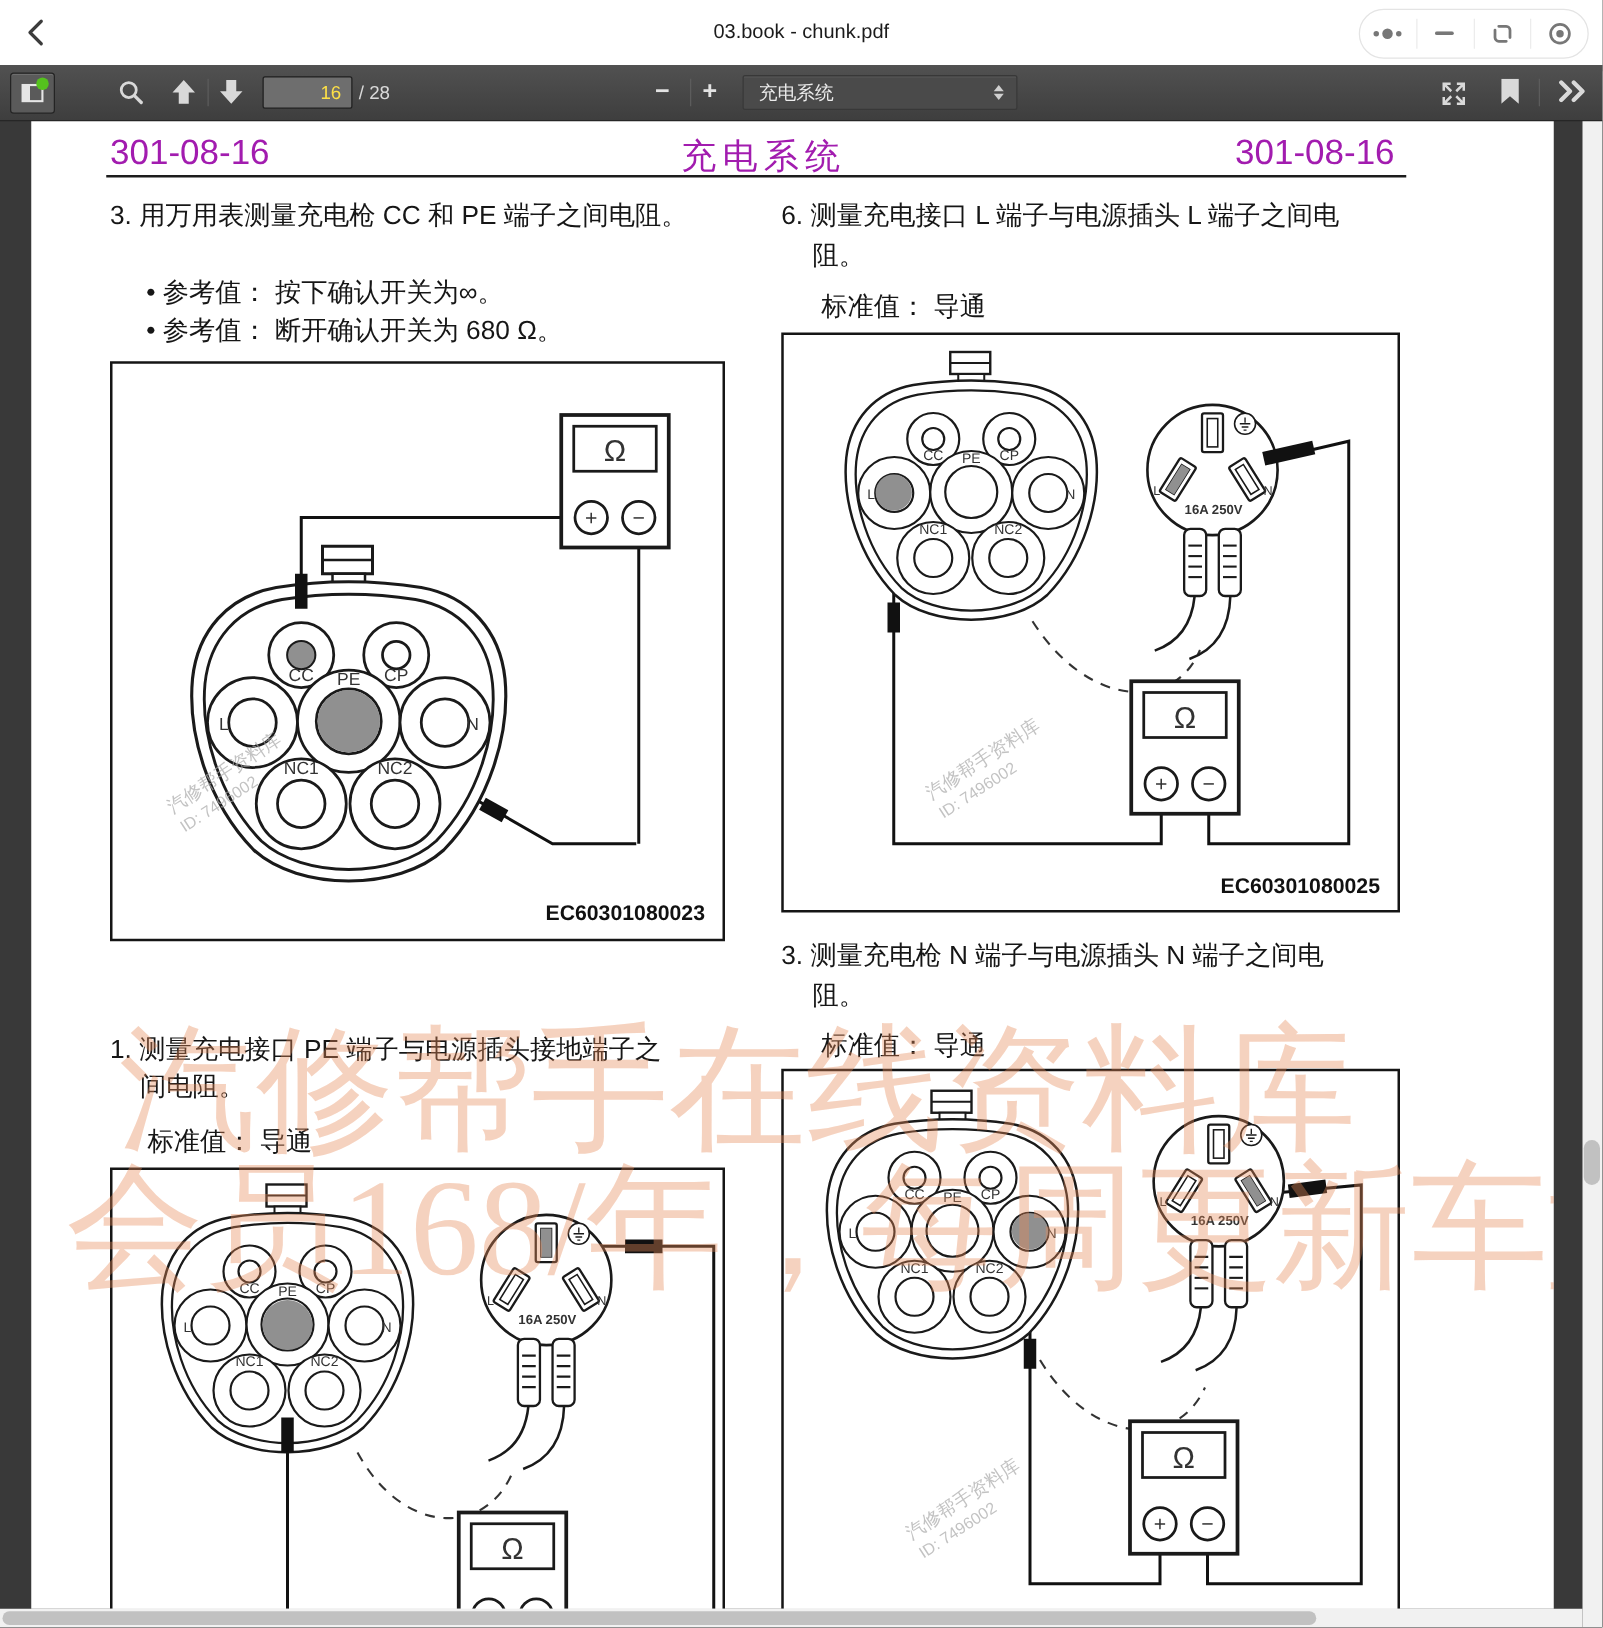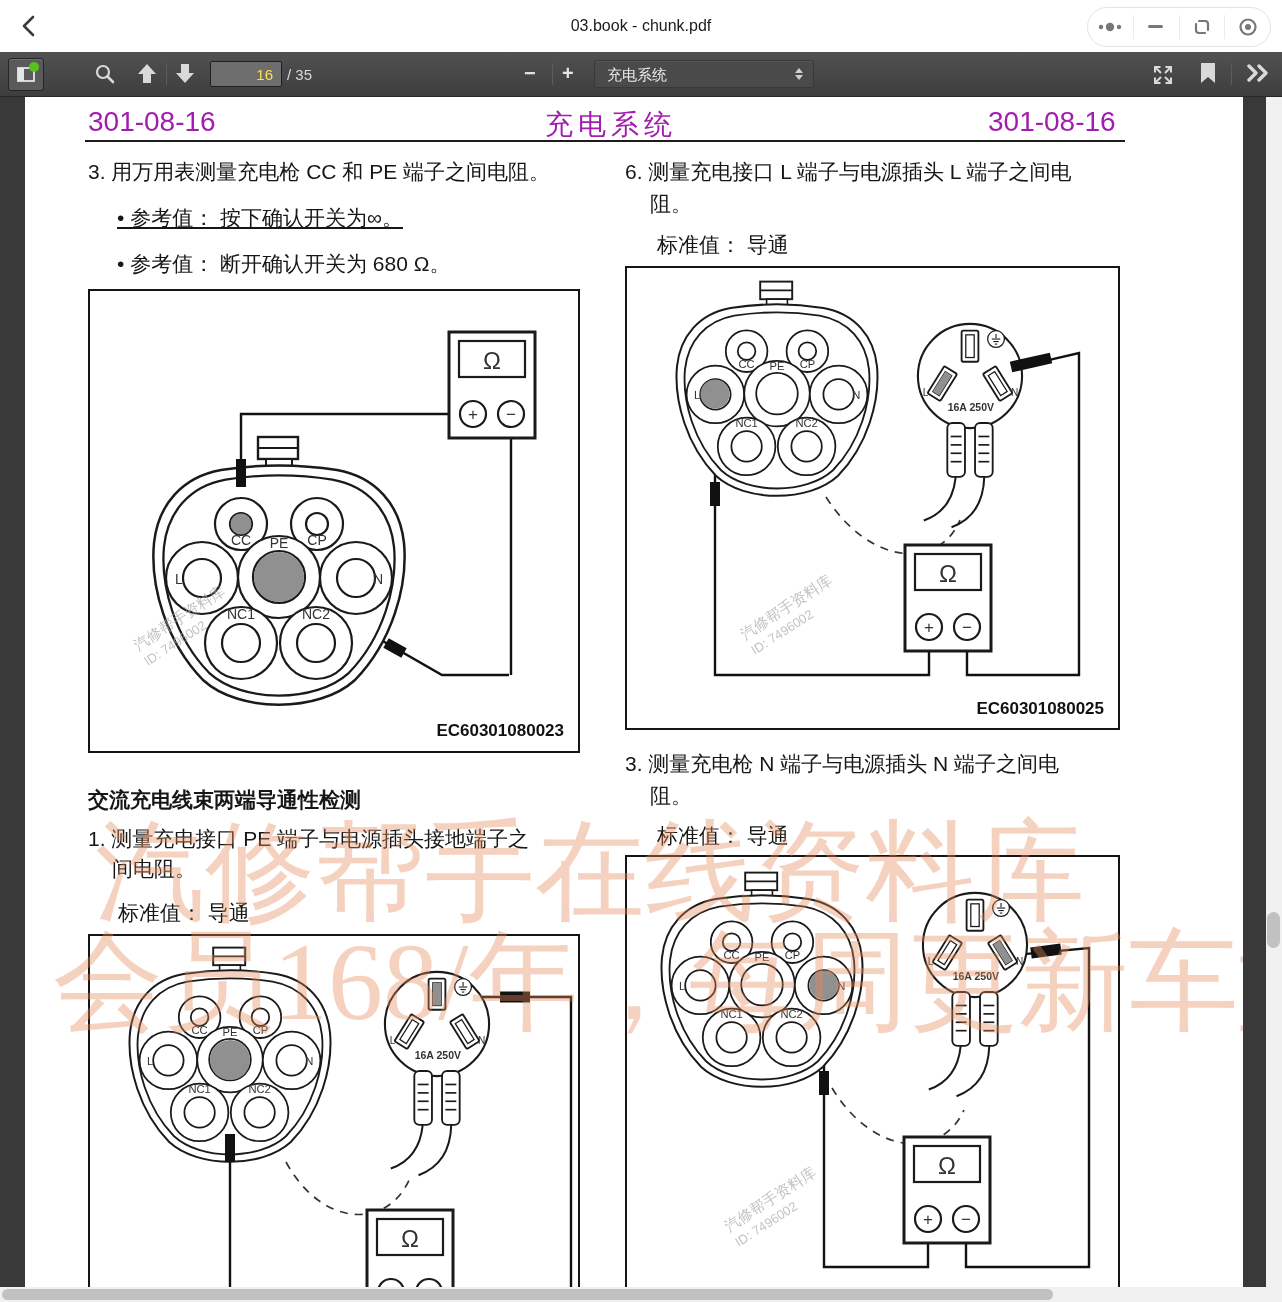--- a/index.html
+++ b/index.html
@@ -204,21 +204,21 @@
       <path d="M10,2 L19,12 H14 V21 H6 V12 H1 Z" fill="#d9d9d9"></path>
     </svg>
   </div>
   <div class="tsep" style="left:166px;"></div>
   <div class="tbtn" style="left:175px;top:10px;">
     <svg width="20" height="23">
       <path d="M10,21 L1,11 H6 V2 H14 V11 H19 Z" fill="#d9d9d9"></path>
     </svg>
   </div>
   <input class="page-input" value="16" style="">
-  <div class="page-total">/ 35</div>
+  <div class="page-total">/ 28</div>
   <div class="zoom-txt" style="left:524px;">−</div>
   <div class="tsep" style="left:552px;"></div>
   <div class="zoom-txt" style="left:562px;">+</div>
   <div class="zoom-select">
     <span>充电系统</span>
     <span class="sel-arrows">
       <span class="tri-up"></span>
         <span class="tri-down"></span>
     </span>
   </div>
@@ -250,23 +250,22 @@
 
 <div class="viewer">
   <div class="page">
 
     <div class="pg-abs hdr-num" style="left:63px;top:10px;">301-08-16</div>
     <div class="pg-abs hdr-num" style="left:520px;top:10px;letter-spacing:5px;">充电系统</div>
     <div class="pg-abs hdr-num" style="left:963px;top:10px;">301-08-16</div>
     <div class="hdr-rule"></div>
 
     <div class="pg-abs body-line" style="left:63px;top:62px;">3. 用万用表测量充电枪 CC 和 PE 端子之间电阻。</div>
-    <div class="pg-abs body-line" style="left:92px;top:108px;text-decoration:underline;">• 参考值： 按下确认开关为∞。</div>
+    <div class="pg-abs body-line" style="left:92px;top:124px;">• 参考值： 按下确认开关为∞。</div>
     <div class="pg-abs body-line" style="left:92px;top:154px;">• 参考值： 断开确认开关为 680 Ω。</div>
-    <div class="pg-abs body-line bold" style="left:63px;top:690px;">交流充电线束两端导通性检测</div>
     <div class="pg-abs body-line" style="left:63px;top:729px;">1. 测量充电接口 PE 端子与电源插头接地端子之</div>
     <div class="pg-abs body-line" style="left:87px;top:759px;">间电阻。</div>
     <div class="pg-abs body-line" style="left:93px;top:803px;">标准值： 导通</div>
 
     <div class="pg-abs body-line" style="left:600px;top:62px;">6. 测量充电接口 L 端子与电源插头 L 端子之间电</div>
     <div class="pg-abs body-line" style="left:625px;top:94px;">阻。</div>
     <div class="pg-abs body-line" style="left:632px;top:135px;">标准值： 导通</div>
     <div class="pg-abs body-line" style="left:600px;top:654px;">3. 测量充电枪 N 端子与电源插头 N 端子之间电</div>
     <div class="pg-abs body-line" style="left:625px;top:686px;">阻。</div>
     <div class="pg-abs body-line" style="left:632px;top:726px;">标准值： 导通</div>

